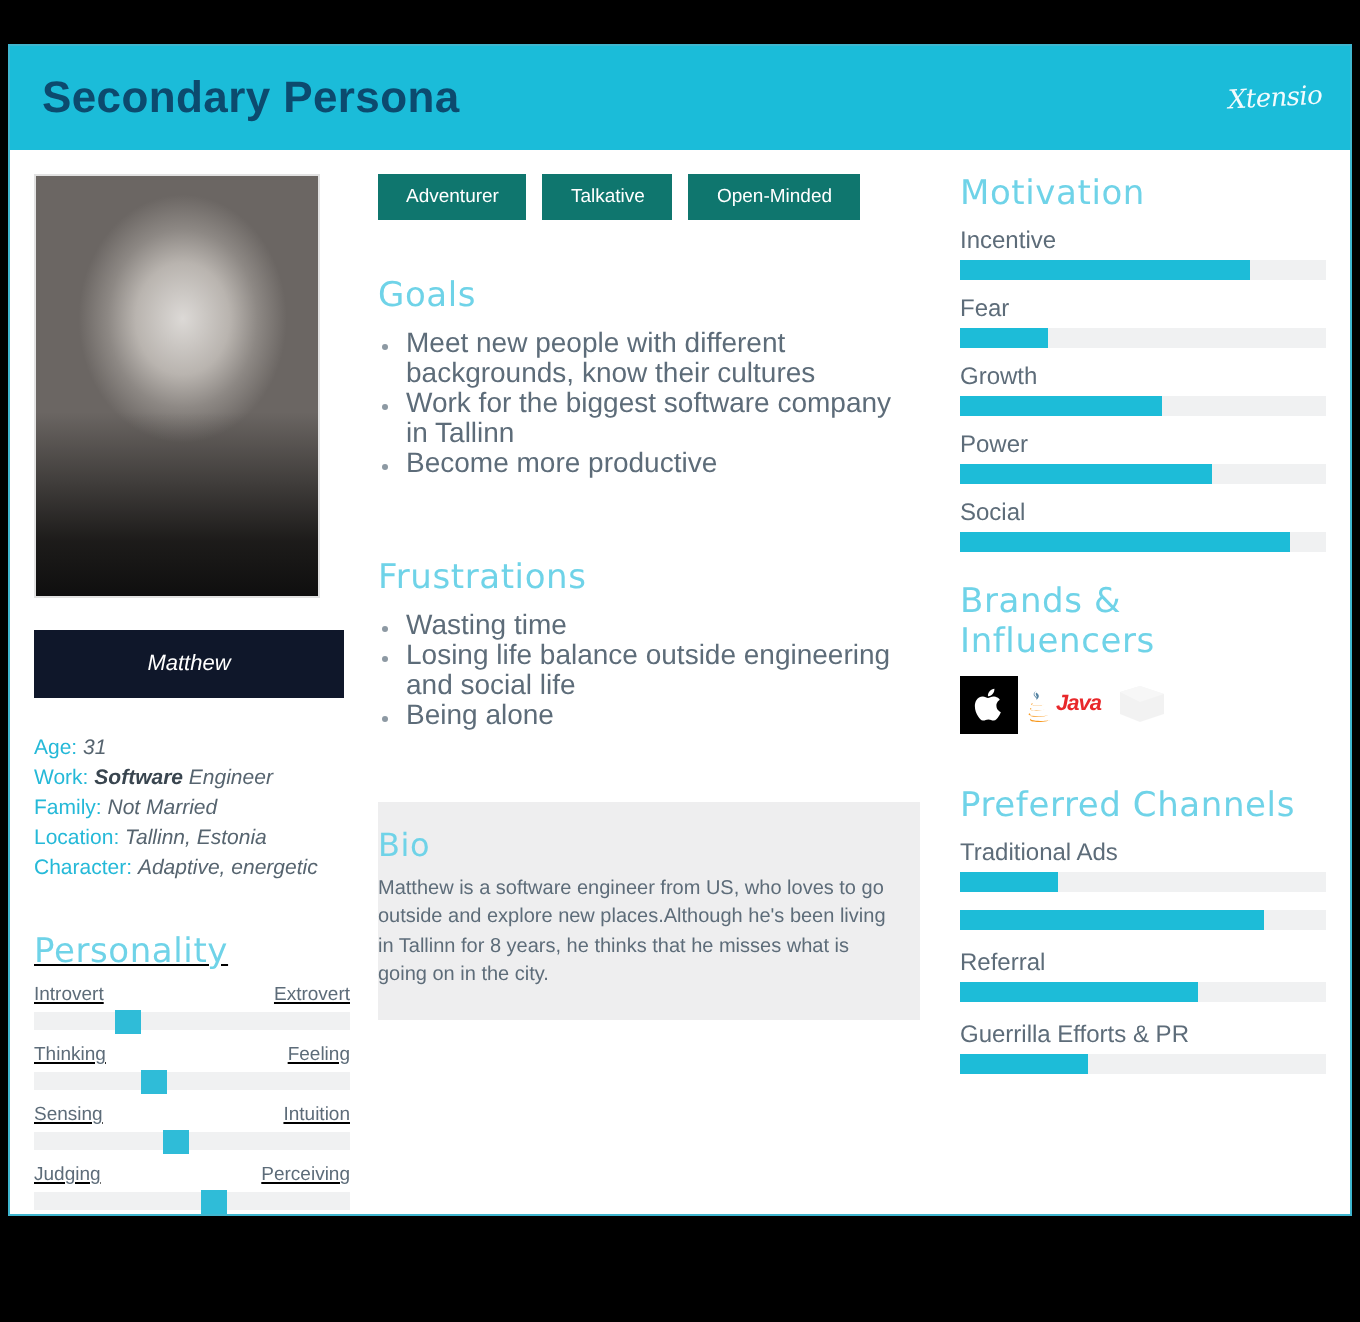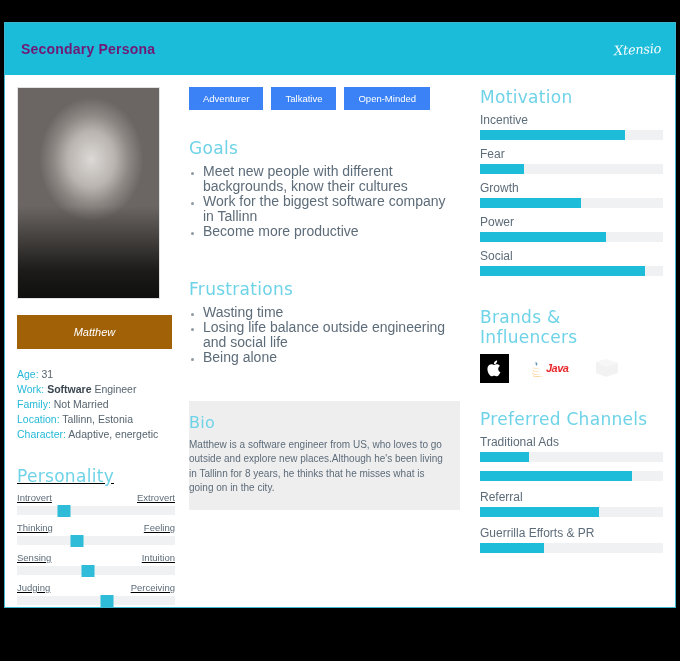--- a/index.html
+++ b/index.html
@@ -31,22 +31,22 @@
   .header {
     height: 52px;
     background: #1bbcd9;
     display: flex;
     align-items: center;
     justify-content: space-between;
     padding: 0 14px 0 16px;
     box-sizing: border-box;
   }
   .header-title {
-    color: #701a75;
-    font-size: 14px;
+    color: #0c4a6e;
+    font-size: 22px;
     font-weight: bold;
     letter-spacing: 0.2px;
   }
   .logo {
     color: #ffffff;
     font-size: 13px;
     font-family: "DejaVu Serif", serif;
     font-style: italic;
     letter-spacing: -0.3px;
     opacity: 0.95;
@@ -79,39 +79,39 @@
     position: absolute;
     left: 0; right: 0; bottom: 0;
     height: 44%;
     background: linear-gradient(to bottom, rgba(20,19,18,0) 0%, rgba(18,17,16,0.88) 70%, rgba(10,10,10,0.95) 100%);
   }
 
   .nameplate {
     margin-top: 16px;
     width: 155px;
     height: 34px;
-    background: #a16207;
+    background: #0f172a;
     display: flex;
     align-items: center;
     justify-content: center;
   }
   .nameplate span {
     color: #ffffff;
     font-size: 11px;
     font-style: italic;
   }
 
   .details {
     margin-top: 18px;
     font-size: 10.5px;
     line-height: 15px;
   }
   .details .row { white-space: nowrap; }
   .details .lbl { color: #25b9d8; }
-  .details .val { color: #56646f; }
+  .details .val { color: #56646f; font-style: italic; }
   .details .val b { color: #39454f; }
 
   
   .sec-title {
     color: #6fd3e8;
     font-size: 17px;
     font-weight: normal;
     font-family: "DejaVu Sans", sans-serif;
     letter-spacing: 0.3px;
     margin: 0 0 6px 0;
@@ -138,21 +138,21 @@
     top: -1px;
     width: 13px;
     height: 12px;
     background: #2fbcd8;
     transform: translateX(-50%);
   }
 
   
   .tags { display: flex; gap: 8px; margin-bottom: 28px; }
   .tag {
-    background: #3b82f6;
+    background: #0f766e;
     color: #ffffff;
     font-size: 9.5px;
     padding: 6px 14px;
     text-align: center;
     white-space: nowrap;
   }
 
   
   ul.bullets {
     margin: 0 0 0 0;
@@ -186,28 +186,28 @@
   }
   .bar-track {
     height: 10px;
     background: #f0f1f2;
     margin-bottom: 7px;
   }
   .bar-fill {
     height: 100%;
     background: #1dbcd8;
   }
-  .sec-motivation { margin-bottom: 31px; }
+  .sec-motivation { margin-bottom: 15px; }
   .sec-brands { margin-bottom: 26px; }
 
   
   .brands {
     display: flex;
     align-items: center;
-    gap: 22px;
+    gap: 4px;
     margin-top: 6px;
     height: 30px;
   }
   .brand-apple {
     width: 29px; height: 29px;
     background: #000000;
     display: flex; align-items: center; justify-content: center;
   }
   .brand-apple svg { display: block; }
   .brand-java { display: flex; align-items: center; gap: 1px; }

